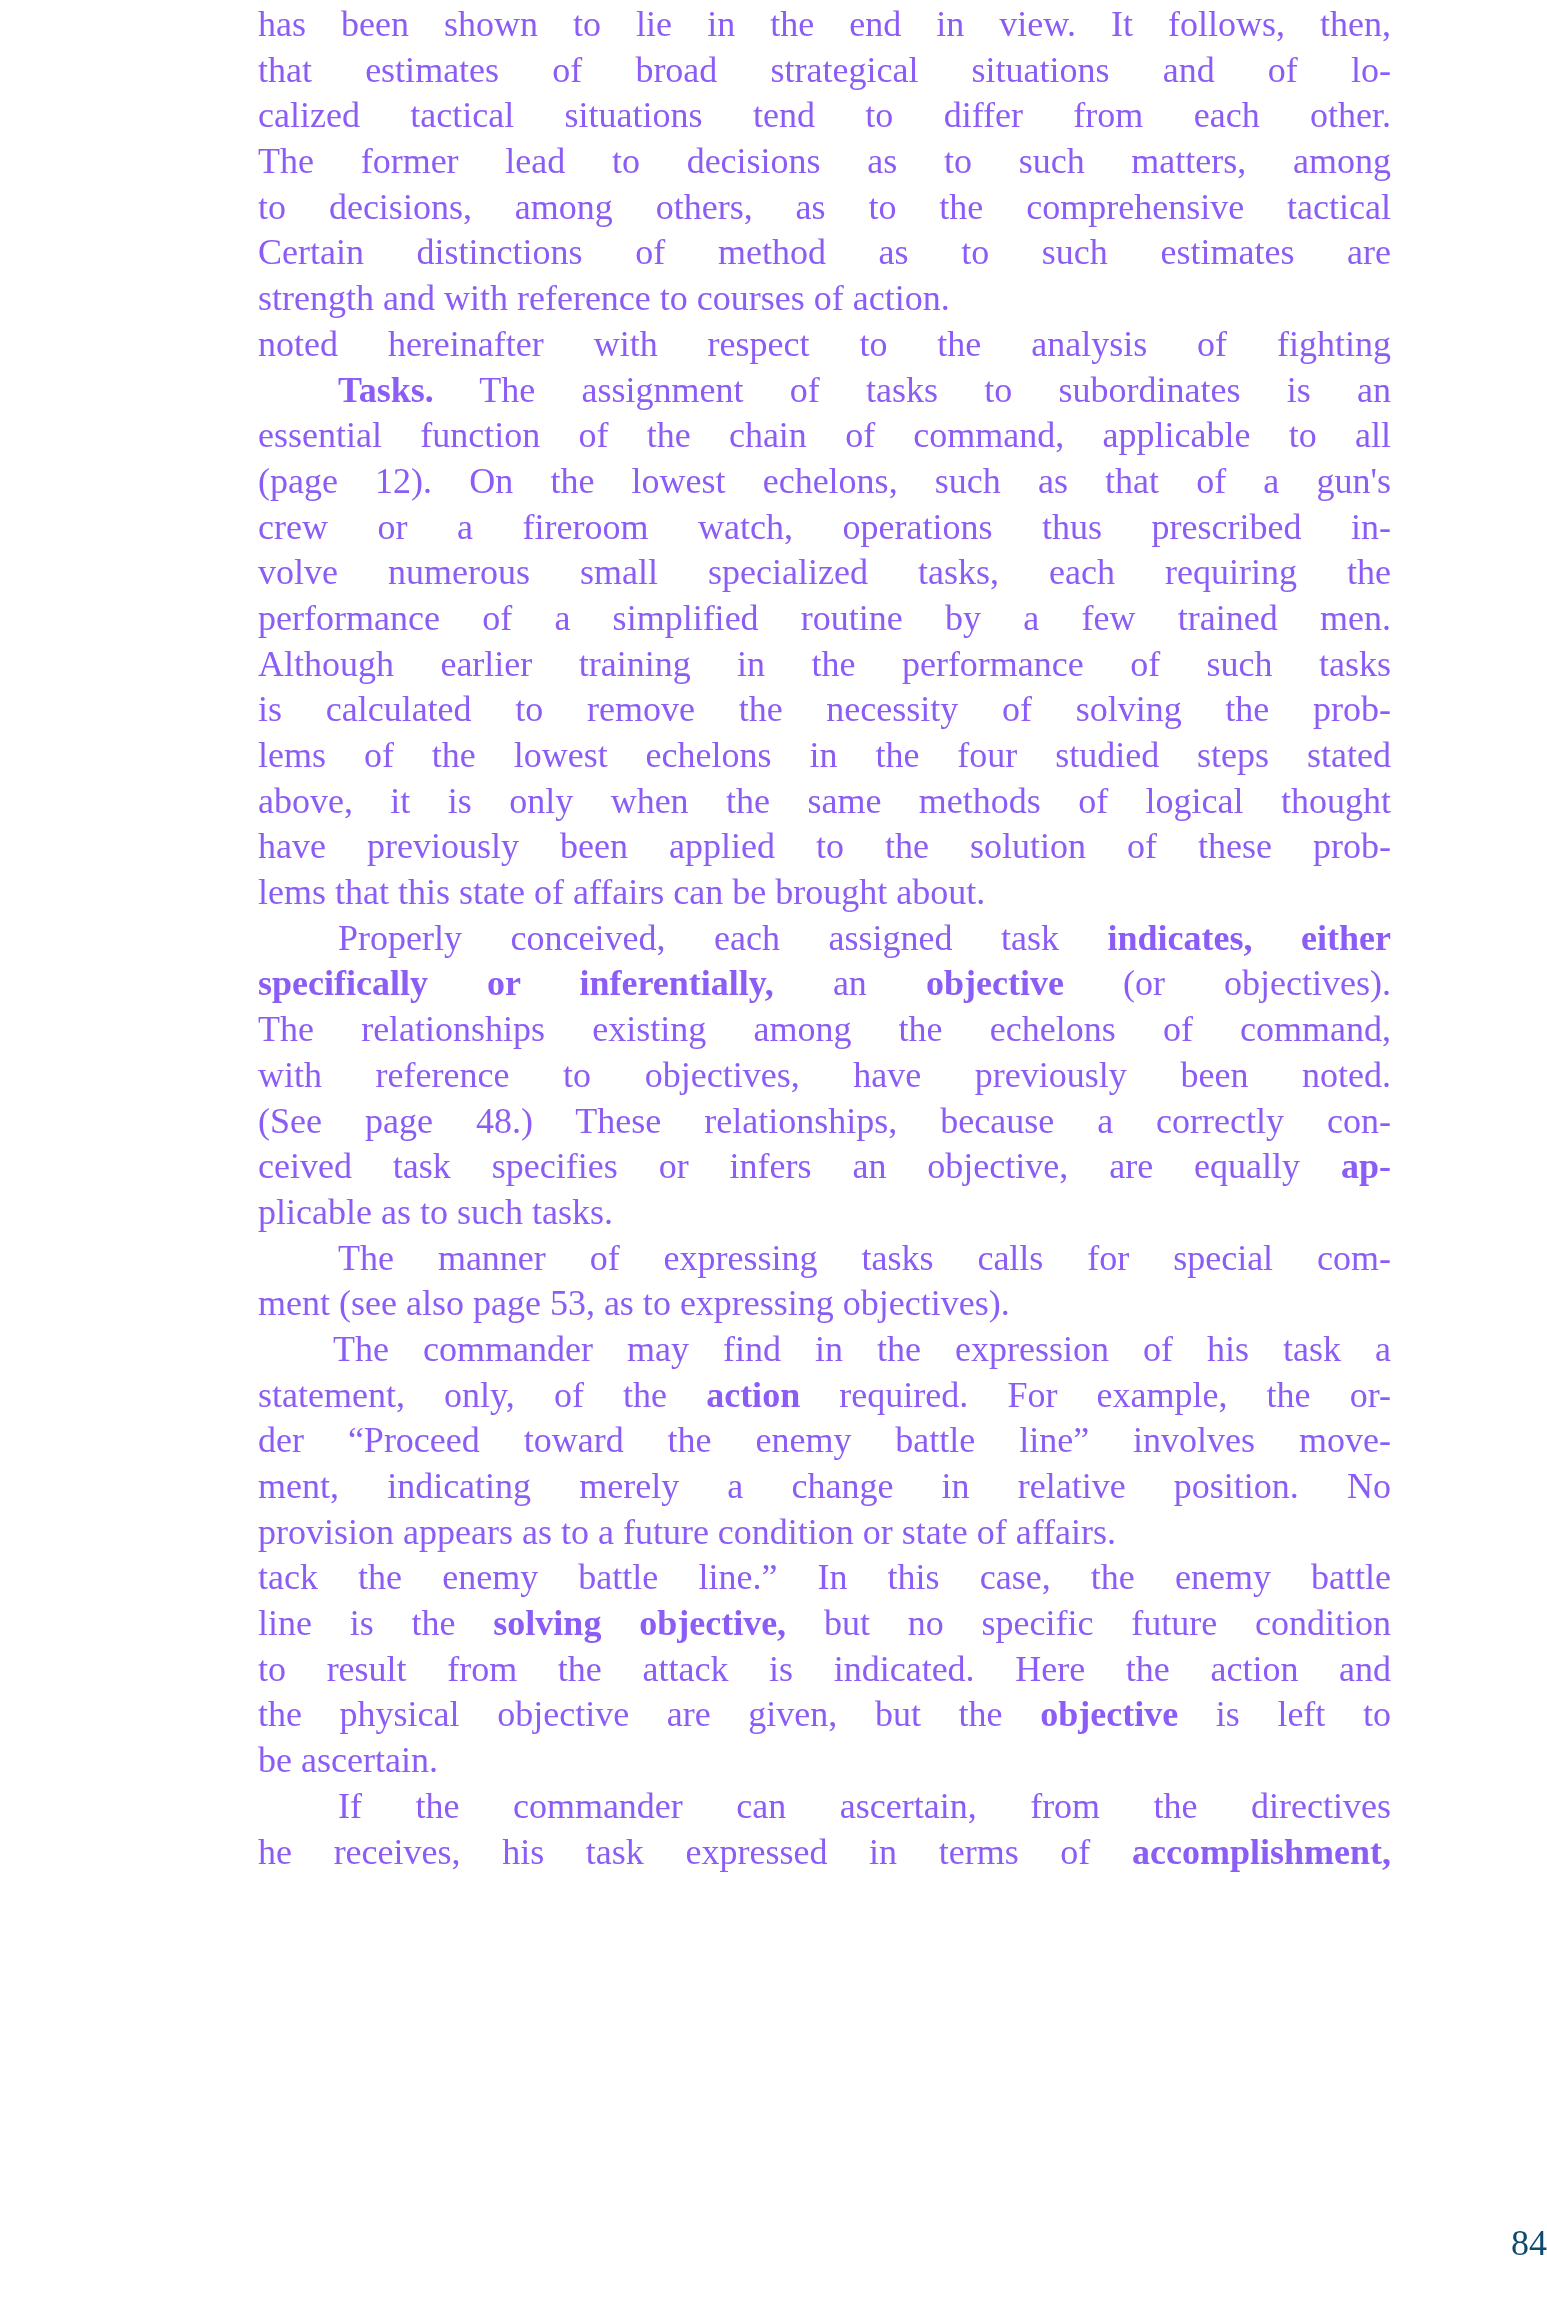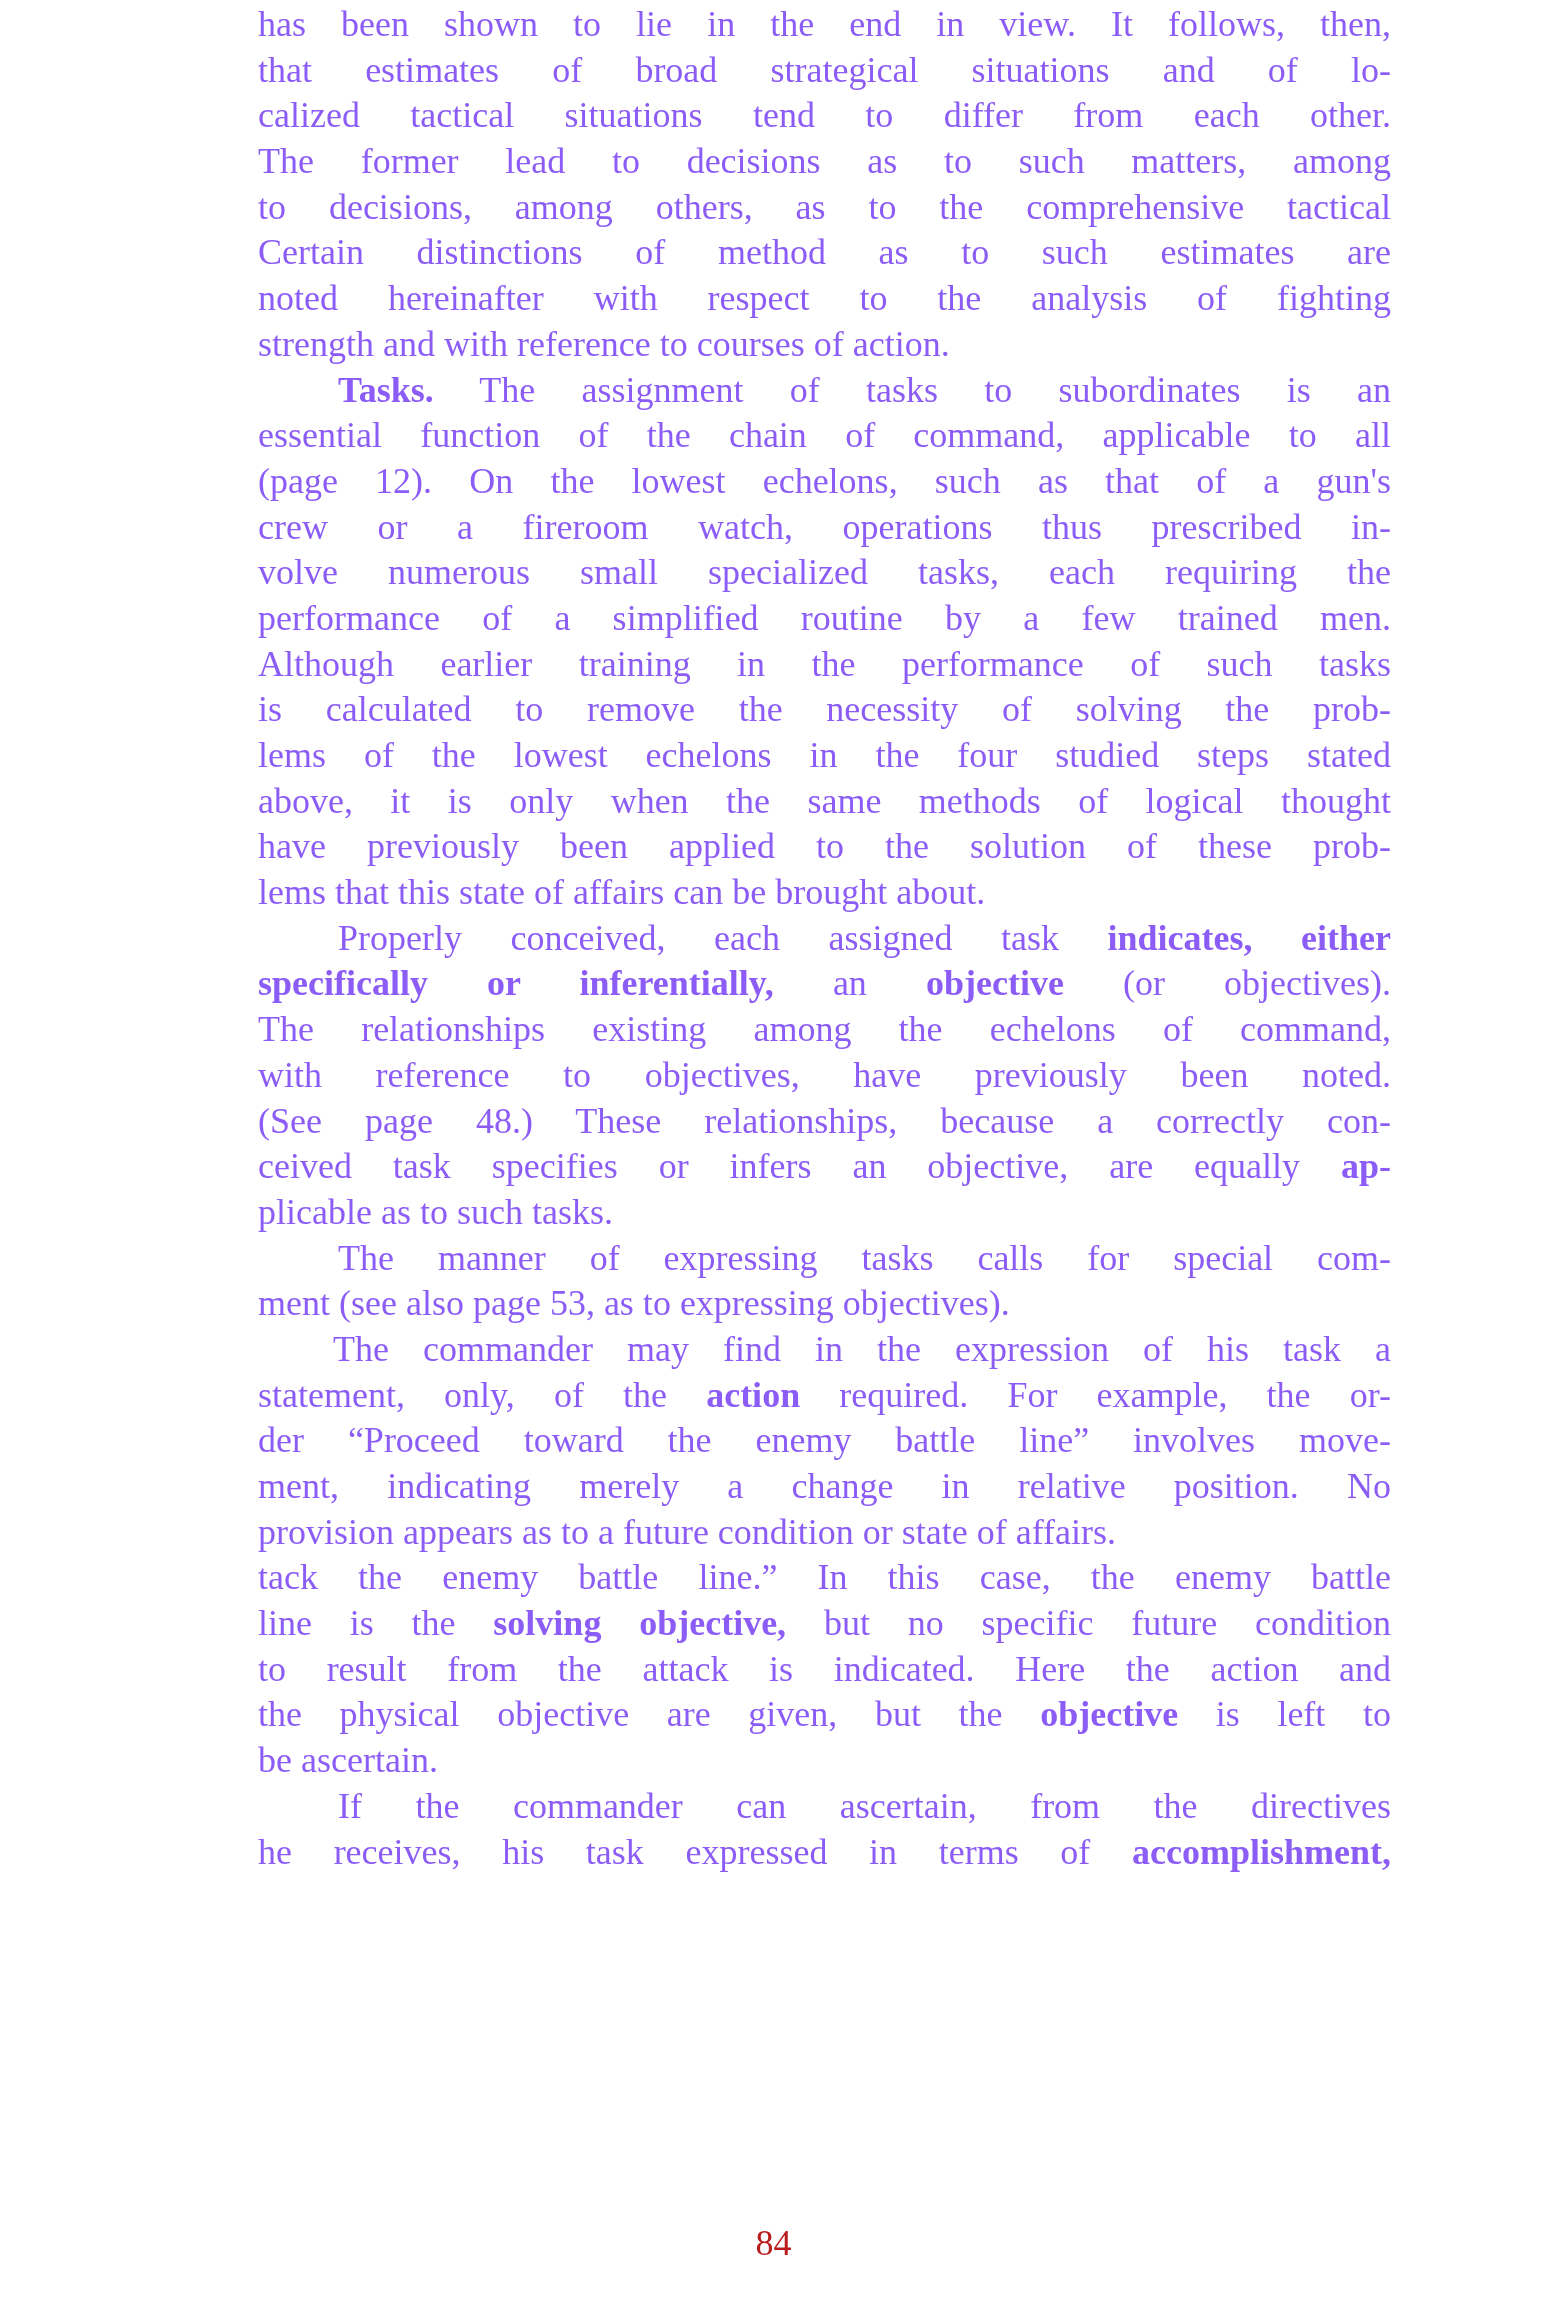--- a/index.html
+++ b/index.html
@@ -15,38 +15,38 @@
   .line {
     height: 45.7px; line-height: 45.7px; white-space: nowrap;
     text-align: justify; text-align-last: justify; display: block;
     transform-origin: left center;
   }
   .line.last { text-align-last: left; }
   .line.indent { padding-left: 80px; box-sizing: border-box; }
   .line.indent-s { padding-left: 75px; box-sizing: border-box; }
   .b { font-weight: bold; }
   .page-number {
-    position: absolute; top: 2222px; left: 0; width: 1547px; text-align: center;
-    font-family: "Liberation Serif", "DejaVu Serif", serif; font-size: 36px; color: #b91c1c;
+    position: absolute; top: 2222px; left: 0; width: 1547px; text-align: right;
+    font-family: "Liberation Serif", "DejaVu Serif", serif; font-size: 36px; color: #0c4a6e;
   }
 </style>
 </head>
 <body>
 
 <div class="page">
   <div class="column" id="column">
       <div>
         <div class="line"><span>has been shown to lie in the end in view. It follows, then,</span></div>
         <div class="line"><span>that estimates of broad strategical situations and of lo-</span></div>
         <div class="line"><span>calized tactical situations tend to differ from each other.</span></div>
         <div class="line"><span>The former lead to decisions as to such matters, among</span></div>
         <div class="line"><span>to decisions, among others, as to the comprehensive tactical</span></div>
         <div class="line"><span>Certain distinctions of method as to such estimates are</span></div>
+        <div class="line last"><span>strength and with reference to courses of action.</span></div>
         <div class="line"><span>noted hereinafter with respect to the analysis of fighting</span></div>
-        <div class="line last"><span>strength and with reference to courses of action.</span></div>
       </div>
       <div>
         <div class="line indent"><span class="b">Tasks.</span><span> The assignment of tasks to subordinates is an</span></div>
         <div class="line"><span>essential function of the chain of command, applicable to all</span></div>
         <div class="line"><span>(page 12). On the lowest echelons, such as that of a gun's</span></div>
         <div class="line"><span>crew or a fireroom watch, operations thus prescribed in-</span></div>
         <div class="line"><span>volve numerous small specialized tasks, each requiring the</span></div>
         <div class="line"><span>performance of a simplified routine by a few trained men.</span></div>
         <div class="line"><span>Although earlier training in the performance of such tasks</span></div>
         <div class="line"><span>is calculated to remove the necessity of solving the prob-</span></div>

